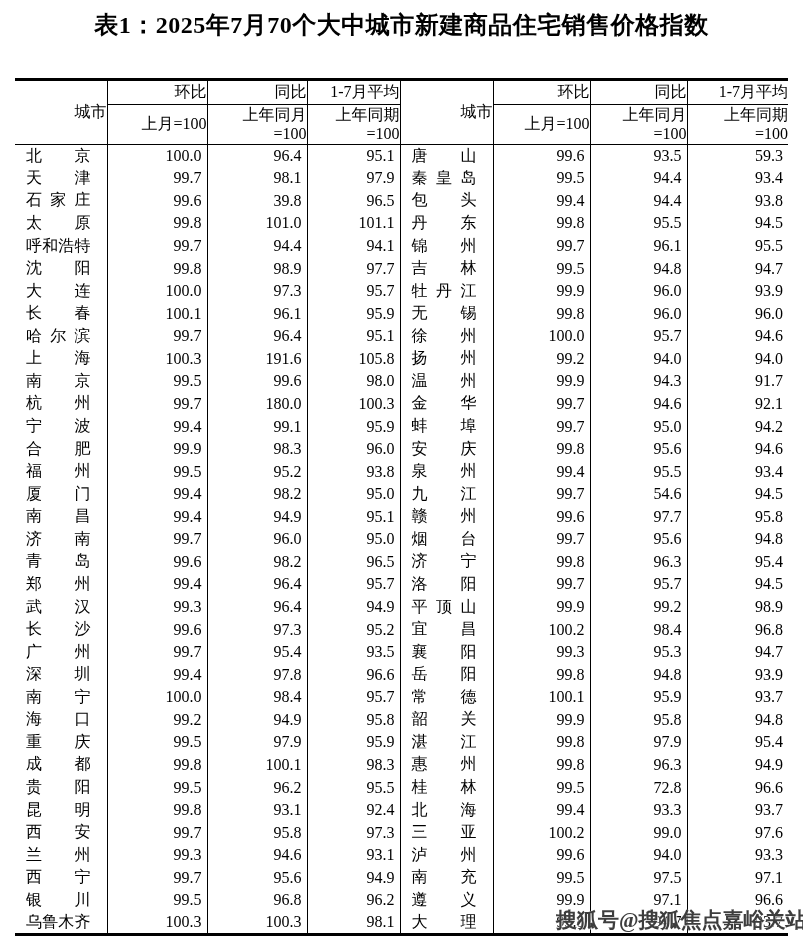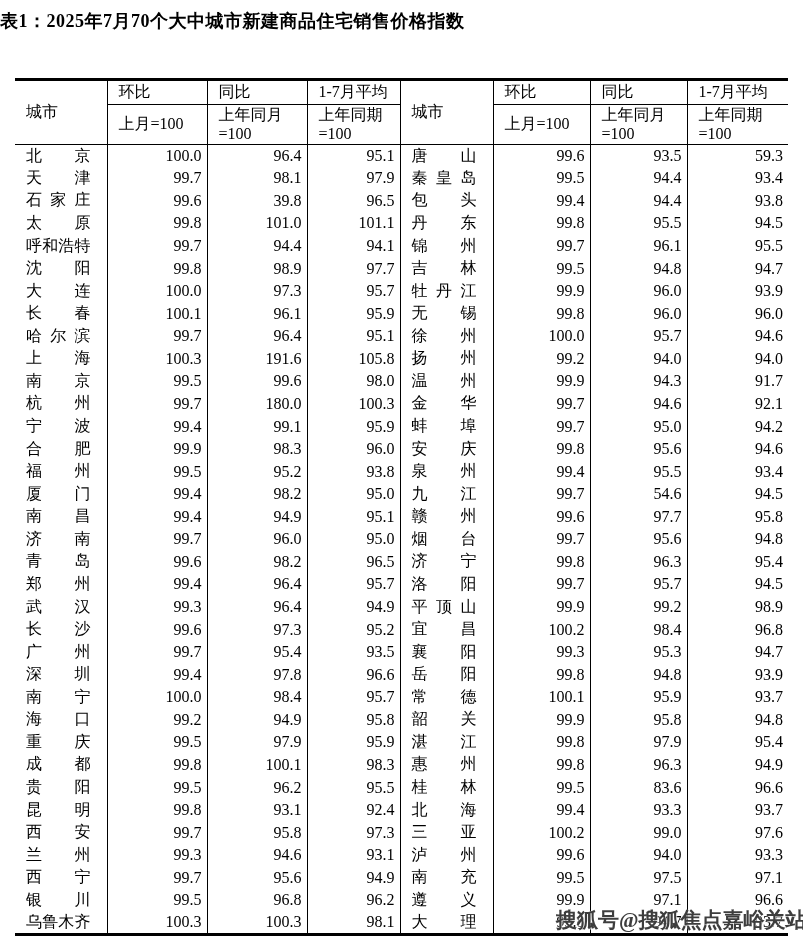--- a/index.html
+++ b/index.html
@@ -9,21 +9,22 @@
     font-family: "Liberation Serif", "DejaVu Serif", serif;
     color: #000;
   }
   body { position: relative; height: 947px; overflow: hidden; }
 
   .page-title {
     position: absolute;
     top: 9px;
     left: 0;
     width: 803px;
-    font-size: 18px;
+    text-align: center;
+    font-size: 24px;
     font-weight: bold;
     letter-spacing: 0.5px;
   }
 
   .table-wrap {
     position: absolute;
     top: 78px;
     left: 15px;
     width: 773px;
   }
@@ -42,21 +43,21 @@
     vertical-align: middle;
     overflow: hidden;
     white-space: nowrap;
   }
 
   
   .br { border-right: 1px solid #000; }
 
   thead .h1 { height: 25px; }
   thead .h2 { height: 40px; }
-  thead th { text-align: left; line-height: 1.15; padding-left: 11px; }
+  thead th { text-align: right; line-height: 1.15; }
   thead .top-metric { border-bottom: 1px solid #000; }
   thead th { border-bottom: 1px solid #000; }
   thead .city-head { border-bottom: 1px solid #000; }
 
   tbody tr { height: 22.57px; }
 
   td.city { padding: 0; }
   td.city .jname {
     display: flex;
     justify-content: space-between;
@@ -710,21 +711,21 @@
           <td class="num br">99.5</td>
           <td class="num br">96.2</td>
           <td class="num br">95.5</td>
           <td class="city br">
             <div class="jname">
               <span>桂</span>
               <span>林</span>
             </div>
           </td>
           <td class="num br">99.5</td>
-          <td class="num br">83.6</td>
+          <td class="num br">72.8</td>
           <td class="num">96.6</td>
         </tr>
         <tr>
           <td class="city br">
             <div class="jname">
               <span>昆</span>
               <span>明</span>
             </div>
           </td>
           <td class="num br">99.8</td>

